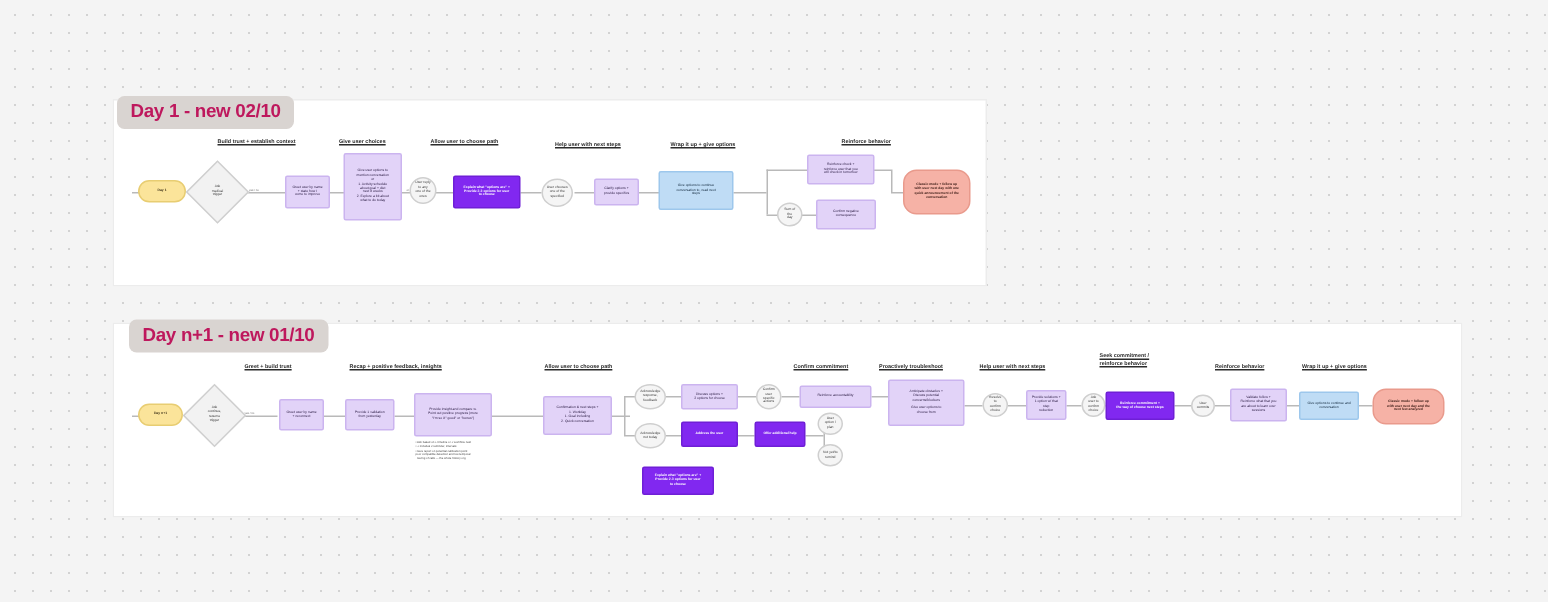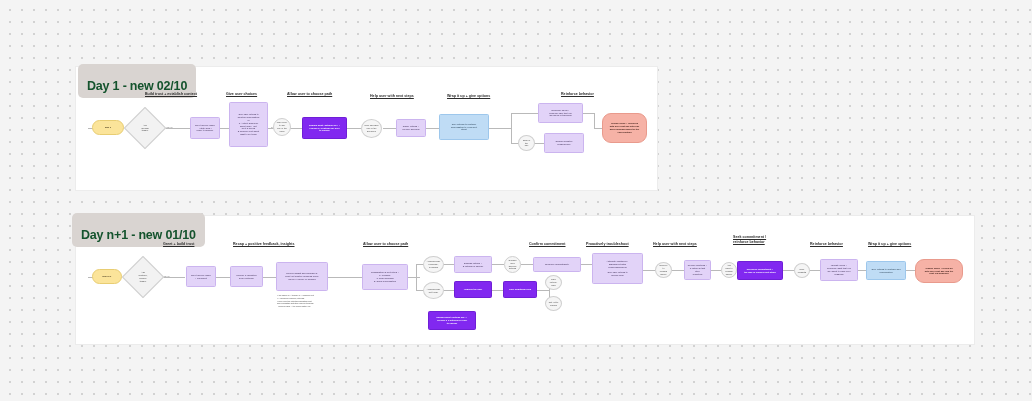--- a/index.html
+++ b/index.html
@@ -16,26 +16,26 @@
     position:relative;
   }
   .frame {
     position:absolute;
     background:#fff;
     border:0.5px solid #ececec;
   }
   .frame-title {
     position:absolute;
     background:#d9d4d1;
-    color:#14532d;
+    color:#be185d;
     border-radius:5px;
     font-size:12.5px;
     font-weight:700;
     letter-spacing:-0.2px;
-    padding:16px 9px 5px 9px;
+    padding:4px 9px 5px 9px;
     white-space:nowrap;
     line-height:1;
   }
   .lane-head {
     position:absolute;
     font-size:3.6px;
     font-weight:600;
     color:#2b2b2b;
     text-decoration:underline;
     text-underline-offset:1.2px;
@@ -168,21 +168,21 @@
 
 <div class="node n-ellipse" style="left:518px; top:135px; width:17px; height:16px;">Sum of the
 day</div>
 
 <div class="node n-end" style="left:602px; top:113px; width:45px; height:30px;">Classic mode + follow up
 with user next day with one
 quick announcement of the
 conversation</div>
 
 <div class="frame" style="left:75px; top:215px; width:900px; height:130px;"></div>
-<div class="frame-title" style="left:72px; top:213px;">Day n+1 - new 01/10</div>
+<div class="frame-title" style="left:86px; top:213px;">Day n+1 - new 01/10</div>
 
 <div class="lane-head" style="left:163px; top:242px;">Greet + build trust</div>
 <div class="lane-head" style="left:233px; top:242px;">Recap + positive feedback, insights</div>
 <div class="lane-head" style="left:363px; top:242px;">Allow user to choose path</div>
 <div class="lane-head" style="left:529px; top:242px;">Confirm commitment</div>
 <div class="lane-head" style="left:586px; top:242px;">Proactively troubleshoot</div>
 <div class="lane-head" style="left:653px; top:242px;">Help user with next steps</div>
 <div class="lane-head" style="left:733px; top:235px;">Seek commitment /
 reinforce behavior</div>
 <div class="lane-head" style="left:810px; top:242px;">Reinforce behavior</div>

